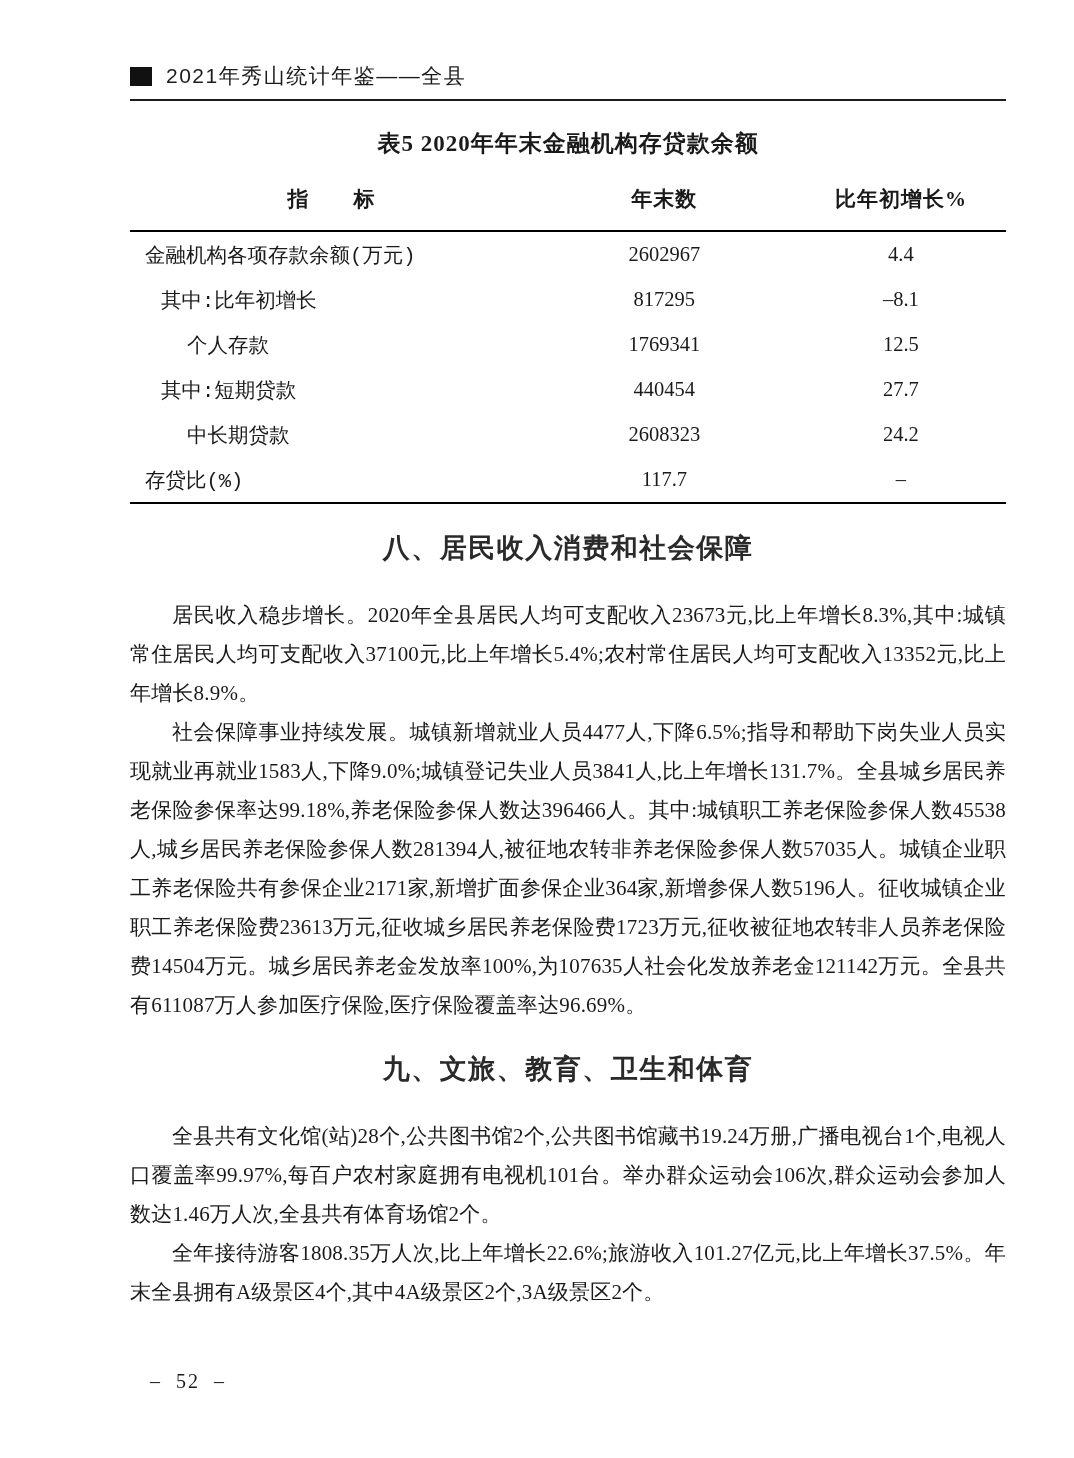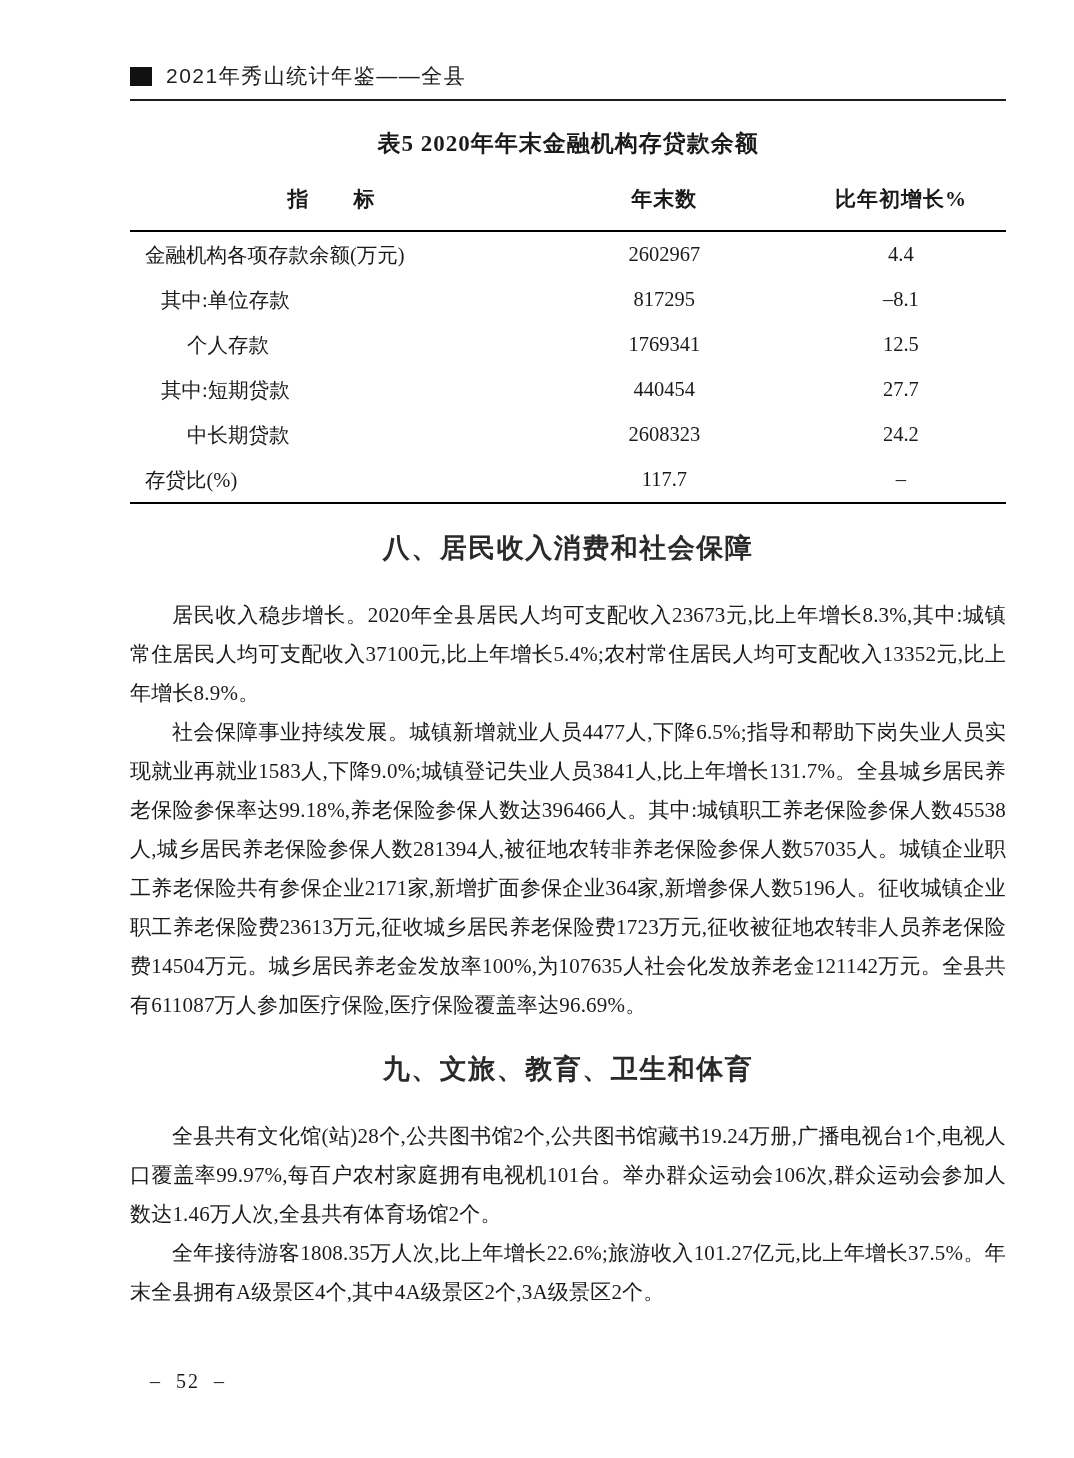--- a/index.html
+++ b/index.html
@@ -66,21 +66,21 @@
   }
   .fin-table th.col-ind { width: 46%; text-align: center; }
   .fin-table th.col-val { width: 30%; text-align: center; }
   .fin-table th.col-gro { width: 24%; text-align: center; }
   .fin-table td {
     font-size: 20.5px;
     height: 45px;
     padding: 0;
     vertical-align: middle;
   }
-  .fin-table td.ind { text-align: left; padding-left: 15px; }
+  .fin-table td.ind { text-align: left; padding-left: 15px; font-family: Liberation Mono, monospace; }
   .fin-table td.ind.indent-1 { padding-left: 31px; }
   .fin-table td.ind.indent-2 { padding-left: 57px; }
   .fin-table td.val, .fin-table td.gro { text-align: center; }
   
   .sec-heading {
     font-family: Liberation Mono, monospace;
     font-size: 27px;
     font-weight: bold;
     color: #2a2a2a;
     text-align: center;
@@ -126,21 +126,21 @@
         <th class="col-gro">比年初增长%</th>
       </tr>
     </thead>
     <tbody id="fin-table-body">
         <tr>
           <td class="ind indent-0">金融机构各项存款余额(万元)</td>
           <td class="val">2602967</td>
           <td class="gro">4.4</td>
         </tr>
         <tr>
-          <td class="ind indent-1">其中:单位存款</td>
+          <td class="ind indent-1">其中:比年初增长</td>
           <td class="val">817295</td>
           <td class="gro">–8.1</td>
         </tr>
         <tr>
           <td class="ind indent-2">个人存款</td>
           <td class="val">1769341</td>
           <td class="gro">12.5</td>
         </tr>
         <tr>
           <td class="ind indent-1">其中:短期贷款</td>

